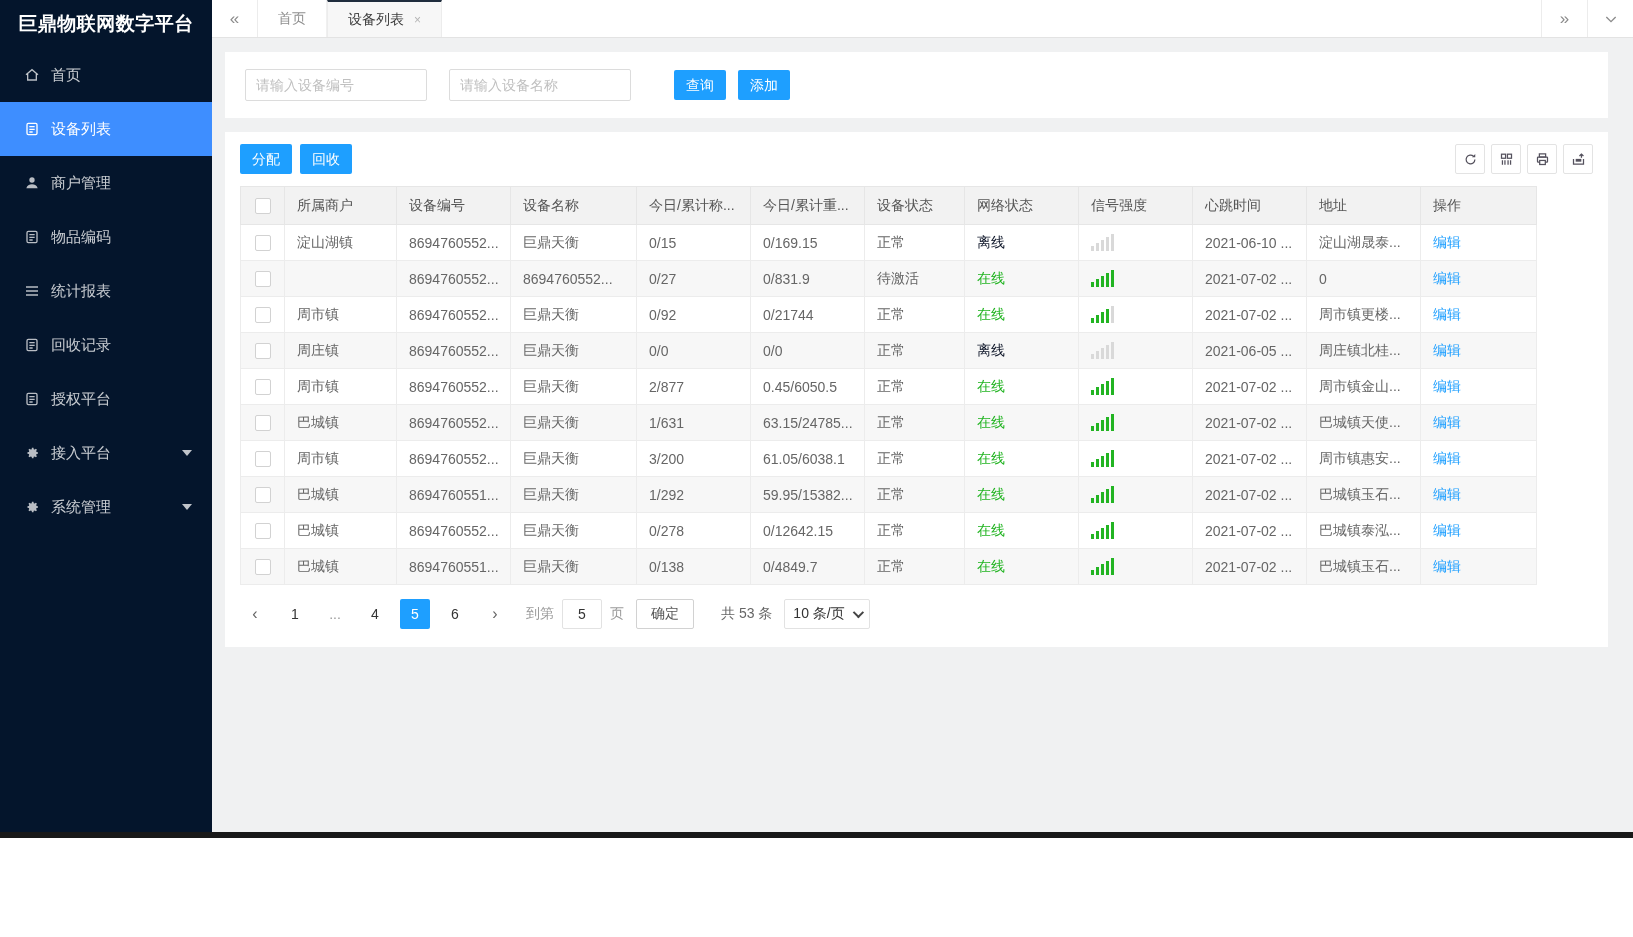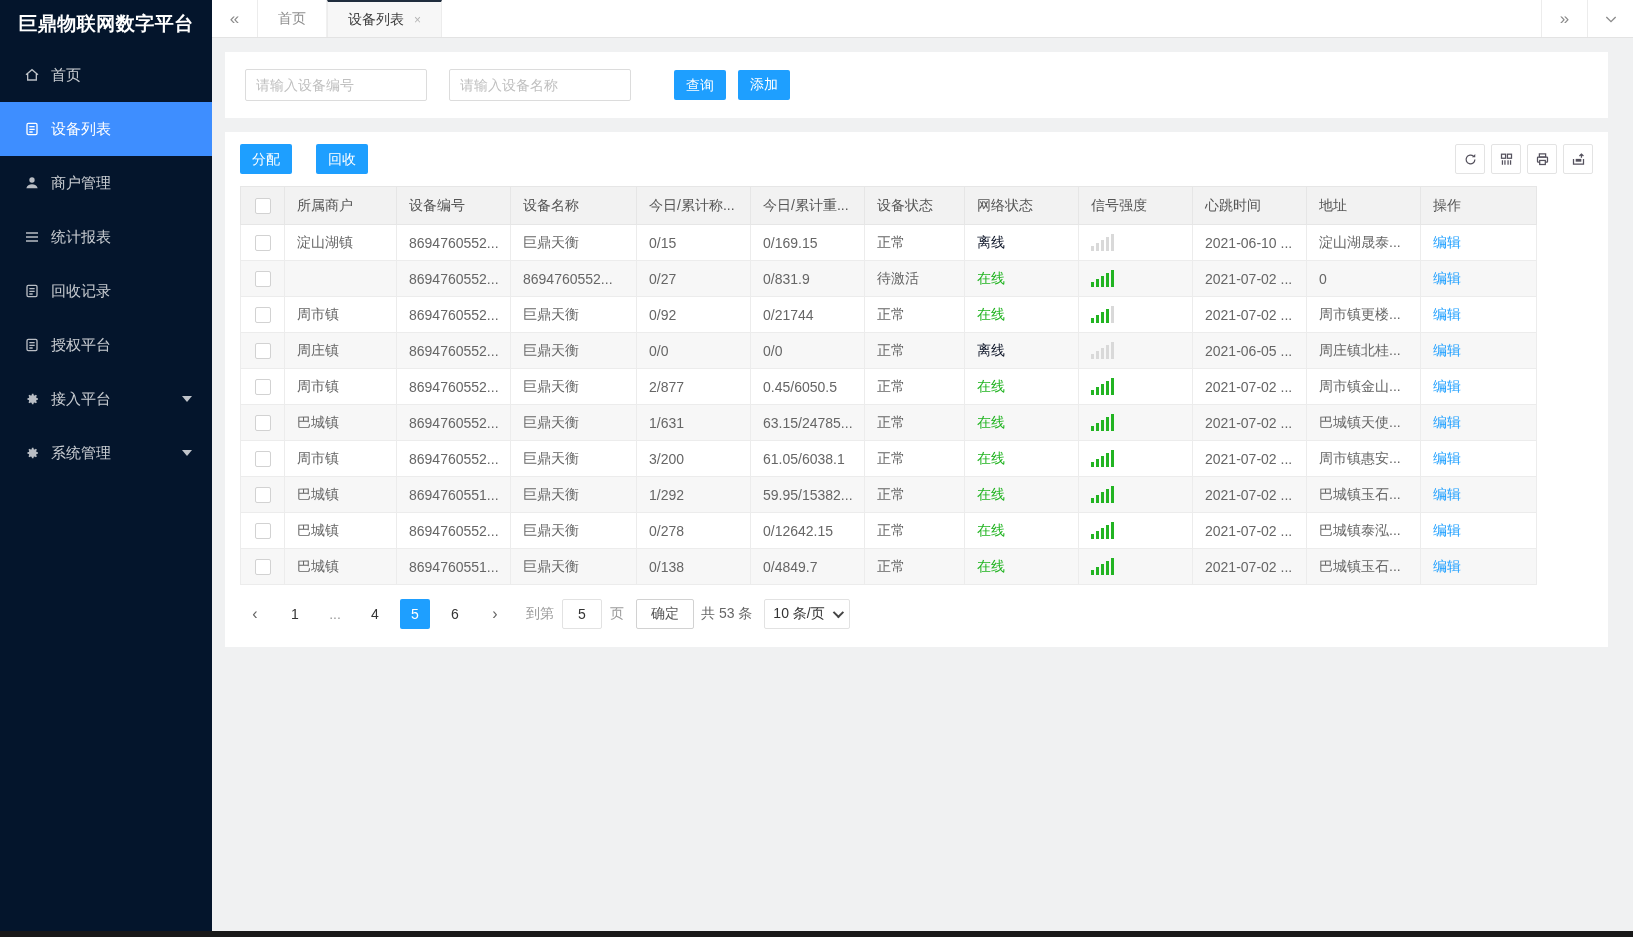--- a/index.html
+++ b/index.html
@@ -1,17 +1,17 @@
 <!DOCTYPE html>
 <html><head>
 <meta charset="utf-8">
 <style>
   * { box-sizing: border-box; margin: 0; padding: 0; }
   html,body { width:1633px; height:937px; font-family:"Liberation Sans","DejaVu Sans",sans-serif; }
-  .app { position:relative; width:1633px; height:937px; background:#f0f1f2; overflow:hidden; }
+  .app { position:relative; width:1633px; height:838px; background:#f0f1f2; overflow:hidden; }
   .bottom-strip { position:absolute; left:0; right:0; bottom:0; height:6px; background:#191919; }
 
   
   .sidebar { position:absolute; left:0; top:0; bottom:6px; width:212px; background:#04152c; }
   .side-title { height:48px; line-height:48px; text-align:center; color:#ffffff; font-size:19px; font-weight:bold; letter-spacing:.5px; white-space:nowrap; }
   .side-item { height:54px; display:flex; align-items:center; padding-left:24px; color:rgba(255,255,255,.78); font-size:15px; cursor:pointer; }
   .side-item .s-ico { width:16px; height:16px; margin-right:11px; display:flex; align-items:center; color:rgba(255,255,255,.72); flex:none; }
   .side-item.active { background:#3e8eff; color:#fff; }
   .side-item.active .s-ico { color:#fff; }
   .caret-down { width:0; height:0; border-left:5px solid transparent; border-right:5px solid transparent; border-top:6px solid rgba(255,255,255,.75); margin-left:auto; margin-right:20px; }
@@ -34,25 +34,25 @@
   .tab-close { margin-left:10px; color:#b5b5b5; font-size:12px; cursor:pointer; }
 
   
   .card { background:#fff; margin:14px 25px 0 13px; }
   .search-card { height:66px; padding:2px 20px; display:flex; align-items:center; }
   .s-input { width:182px; height:32px; border:1px solid #dcdcdc; border-radius:2px; padding:0 10px; font-size:14px; color:#333; outline:none; font-family:inherit; }
   .s-input::placeholder { color:#c0c0c0; }
   .s-input + .s-input { margin-left:22px; }
   .btn { display:inline-block; height:30px; line-height:30px; padding:0 12px; background:#1E9FFF; color:#fff; font-size:14px; border:none; border-radius:2px; cursor:pointer; font-family:inherit; }
   .search-card .btn.query { margin-left:43px; }
-  .search-card .btn.add { margin-left:12px;font-family:Liberation Mono, monospace; }
+  .search-card .btn.add { margin-left:12px; }
 
   .table-card { padding:12px 15px 18px 15px; min-height:508px; }
   .toolbar { display:flex; align-items:center; }
-  .toolbar .btn + .btn { margin-left:24px; }
+  .toolbar .btn + .btn { margin-left:8px; }
   .tool-icons { margin-left:auto; display:flex; }
   .tool-btn { width:30px; height:30px; border:1px solid #e3e3e3; background:#fff; border-radius:2px; margin-left:6px; display:flex; align-items:center; justify-content:center; color:#55525e; cursor:pointer; }
 
   
   table { border-collapse:collapse; table-layout:fixed; width:1296px; margin-top:12px; font-size:14px; }
   th { background:#f2f2f2; height:38px; font-weight:normal; color:#555; text-align:left; padding:0 12px; border:1px solid #e6e6e6; white-space:nowrap; overflow:hidden; }
   td { height:36px; color:#666; padding:0 12px; border:1px solid #ececec; white-space:nowrap; overflow:hidden; background:#fff; }
   tr:nth-child(even) td { background:#f7f7f7; }
   .ck { text-align:center; padding:0; }
   .cb { display:inline-block; width:16px; height:16px; border:1px solid #d2d2d2; border-radius:2px; background:#fff; vertical-align:middle; cursor:pointer; }
@@ -66,21 +66,21 @@
   
   .pager { display:flex; align-items:center; margin-top:14px; font-size:14px; color:#666; }
   .pg { min-width:30px; height:30px; line-height:30px; text-align:center; margin-right:10px; color:#333; cursor:pointer; }
   .pg.arrow { color:#666; font-size:16px; }
   .pg.dots { color:#999; cursor:default; }
   .pg.active { background:#1E9FFF; color:#fff; border-radius:2px; cursor:default; }
   .goto-label { color:#9a9a9a; margin:0 8px 0 6px; }
   .goto-input { width:40px; height:30px; border:1px solid #e2e2e2; border-radius:2px; text-align:center; font-size:14px; color:#333; outline:none; font-family:inherit; }
   .page-label { color:#9a9a9a; margin:0 12px 0 8px; }
   .confirm-btn { height:30px; padding:0 14px; background:#fff; border:1px solid #d2d2d2; border-radius:2px; font-size:14px; color:#555; cursor:pointer; font-family:inherit; }
-  .total { margin:0 12px 0 7px; color:#666; }
+  .total { margin:0 12px 0 27px; color:#666; }
   .size-select { height:30px; border:1px solid #e2e2e2; border-radius:2px; background:#fff; display:flex; align-items:center; padding:8px 8px; gap:8px; color:#333; cursor:pointer; }
   .sel-caret { width:8px; height:8px; border-right:2px solid #444; border-bottom:2px solid #444; transform:rotate(45deg) translateY(-2px); }
 </style>
 </head>
 <body>
 
 <div class="app">
 
   <div class="sidebar">
     <div class="side-title">巨鼎物联网数字平台</div>
@@ -108,20 +108,29 @@
     <div class="side-item">
       <span class="s-ico">
         <svg viewBox="0 0 24 24" width="16" height="16" fill="currentColor">
             <circle cx="12" cy="7.5" r="4"></circle>
             <path d="M3.5 20c.8-4 4.5-6 8.5-6s7.7 2 8.5 6z"></path>
           </svg>
       </span>
       <span>商户管理</span>
     </div>
 
+    <div class="side-item">
+      <span class="s-ico">
+        <svg viewBox="0 0 24 24" width="16" height="16">
+            <rect x="4.5" y="3.5" width="15" height="17" rx="2" fill="none" stroke="currentColor" stroke-width="2"></rect>
+            <path d="M8 8.5h8M8 12.5h8M8 16.5h5" stroke="currentColor" stroke-width="2"></path>
+          </svg>
+      </span>
+      <span>物品编码</span>
+    </div>
 
     <div class="side-item">
       <span class="s-ico">
         <svg viewBox="0 0 24 24" width="16" height="16">
             <path d="M3 6h18M3 12h18M3 18h18" stroke="currentColor" stroke-width="2.4"></path>
           </svg>
       </span>
       <span>统计报表</span>
     </div>
 

